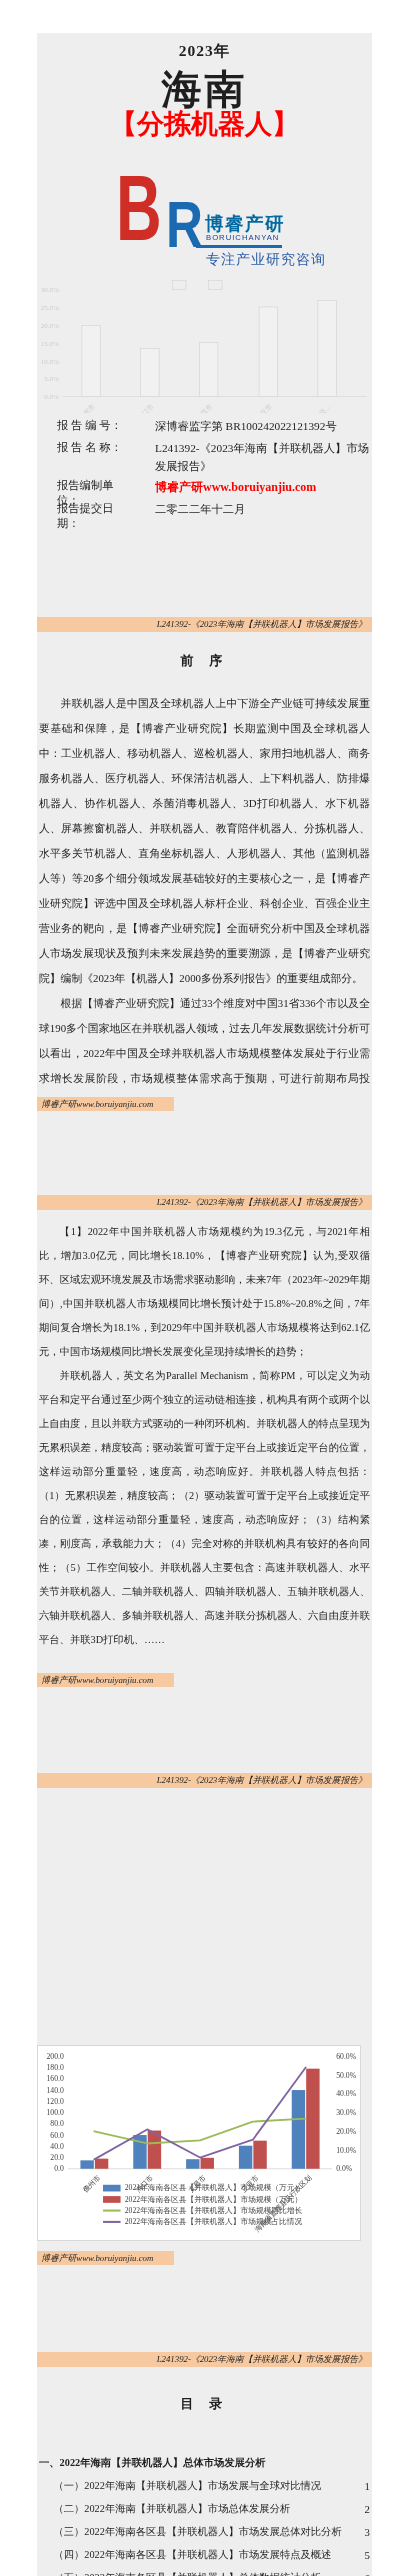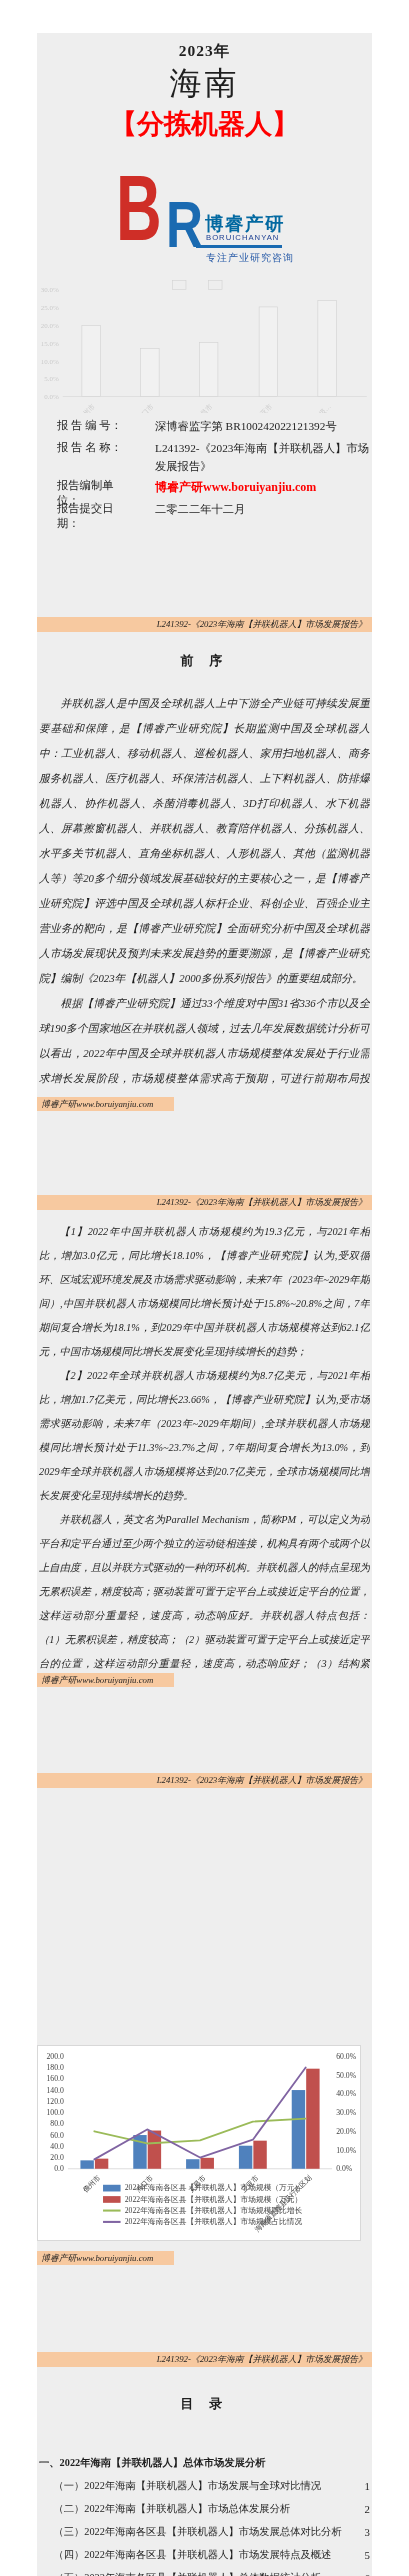--- a/index.html
+++ b/index.html
@@ -2,45 +2,45 @@
 <html style="font-size:8.2px"><head>
 <meta charset="utf-8">
 <style>
   html,body{margin:0;padding:0;background:#ffffff;}
   .canvas{position:relative;width:409px;height:2890px;background:#ffffff;overflow:hidden;
           font-family:"Liberation Serif","DejaVu Serif",serif;color:#1f1f1f;}
   .sheet{position:absolute;left:37px;top:33px;width:335px;height:2857px;background:#eeeeee;}
   .abs{position:absolute;}
   .ctr{width:409px;text-align:center;left:0;font-weight:bold;}
   .cover-year{top:41px;font-size:15.5px;letter-spacing:1px;}
-  .cover-region{top:62px;font-size:32px;font-weight:normal;letter-spacing:3.1px;}
+  .cover-region{top:62px;font-size:40px;font-weight:bold;letter-spacing:3.1px;}
   .cover-product{top:106px;font-size:27px;font-weight:bold;color:#fe0000;}
   .cover-subtitle{top:147px;font-size:12px;font-weight:bold;font-family:"Liberation Sans","DejaVu Sans",sans-serif;}
   .logo-b{left:116px;top:162px;font-family:"Liberation Sans","DejaVu Sans",sans-serif;font-weight:bold;
           font-size:93px;line-height:1;color:#cf2e27;transform:scaleX(.68);transform-origin:left top;}
   .logo-r{left:166px;top:193px;font-family:"Liberation Sans","DejaVu Sans",sans-serif;font-weight:bold;
           font-size:64px;line-height:1;color:#1a6ab1;transform:scaleX(.8);transform-origin:left top;}
   .logo-cn{left:205px;top:211px;font-size:18.5px;font-weight:bold;color:#0369a1;letter-spacing:1.5px;
            font-family:"Liberation Sans","DejaVu Sans",sans-serif;}
   .logo-en{left:206px;top:233px;font-size:7.7px;color:#1b3e91;letter-spacing:1px;
            font-family:"Liberation Sans","DejaVu Sans",sans-serif;}
   .logo-bar{left:196px;top:245px;width:86px;height:3.1px;background:#1a6ab1;}
-  .logo-slogan{left:206px;top:251px;font-size:10px;color:#2a5ca8;letter-spacing:1px;
+  .logo-slogan{left:206px;top:251px;font-size:14px;color:#2a5ca8;letter-spacing:1px;
            font-family:"Liberation Sans","DejaVu Sans",sans-serif;}
   .info-row{position:absolute;left:57px;width:314px;font-size:11.3px;}
   .info-label{position:absolute;left:0;top:0;width:77px;}
   .info-value{position:absolute;left:98px;top:0;width:215px;line-height:1.55;}
   .info-value.red{color:#fe0000;font-weight:bold;font-size:12px;}
   .banner{left:37px;width:335px;height:15px;background:#f7c9a0;font-style:italic;font-size:8.8px;
           line-height:15px;text-align:right;padding-right:5.2px;box-sizing:border-box;color:#1f1f1f;}
   .footerbar{left:37px;width:137px;height:14.4px;background:#f7c9a0;font-style:italic;font-size:8.8px;
           line-height:14.4px;text-align:left;padding-left:4.1px;box-sizing:border-box;color:#1f1f1f;}
   .sec-title{font-size:13px;font-weight:bold;letter-spacing:6.2px;}
   .paras{left:39px;width:331px;overflow:hidden;text-align:justify;}
-  .paras p{margin:0;text-indent:2em;font-style:italic;}
+  .paras p{margin:0;text-indent:2em;}
   .p1 .paras, .paras.pg1{font-size:10.8px;line-height:25px;}
   .paras.pg2{font-size:10.3px;line-height:24px;}
   .paras.pg3{font-size:10.8px;line-height:28px;}
   .paras.pg3 p + p{margin-top:30px;}
   .chart-box{left:37px;top:2045px;width:324px;height:196px;background:#ffffff;border:0.5px solid #d8d8d8;box-sizing:border-box;}
   .toc{left:39px;width:331px;font-size:10.3px;}
   .toc-row{display:flex;align-items:center;height:23px;}
   .toc-row.bold{font-weight:bold;}
   .toc-row.ind .toc-text{padding-left:14.4px;}
   .toc-text{white-space:nowrap;}
@@ -111,21 +111,20 @@
   <div class="abs ctr sec-title" style="top:652px;">前 序</div>
   <div class="abs paras pg1" style="top:691px;height:408px;" id="preface-paras">
       <p>并联机器人是中国及全球机器人上中下游全产业链可持续发展重要基础和保障，是【博睿产业研究院】长期监测中国及全球机器人中：工业机器人、移动机器人、巡检机器人、家用扫地机器人、商务服务机器人、医疗机器人、环保清洁机器人、上下料机器人、防排爆机器人、协作机器人、杀菌消毒机器人、3D打印机器人、水下机器人、屏幕擦窗机器人、并联机器人、教育陪伴机器人、分拣机器人、水平多关节机器人、直角坐标机器人、人形机器人、其他（监测机器人等）等20多个细分领域发展基础较好的主要核心之一，是【博睿产业研究院】评选中国及全球机器人标杆企业、科创企业、百强企业主营业务的靶向，是【博睿产业研究院】全面研究分析中国及全球机器人市场发展现状及预判未来发展趋势的重要溯源，是【博睿产业研究院】编制《2023年【机器人】2000多份系列报告》的重要组成部分。</p>
       <p>根据【博睿产业研究院】通过33个维度对中国31省336个市以及全球190多个国家地区在并联机器人领域，过去几年发展数据统计分析可以看出，2022年中国及全球并联机器人市场规模整体发展处于行业需求增长发展阶段，市场规模整体需求高于预期，可进行前期布局投资。</p>
     </div>
   <div class="abs footerbar" style="top:1097px;">博睿产研www.boruiyanjiu.com</div>
 
   <div class="abs banner" style="top:1195px;">L241392-《2023年海南【并联机器人】市场发展报告》</div>
   <div class="abs paras pg2" style="top:1220px;height:450px;" id="page2-paras">
       <p>【1】2022年中国并联机器人市场规模约为19.3亿元，与2021年相比，增加3.0亿元，同比增长18.10%，【博睿产业研究院】认为,受双循环、区域宏观环境发展及市场需求驱动影响，未来7年（2023年~2029年期间）,中国并联机器人市场规模同比增长预计处于15.8%~20.8%之间，7年期间复合增长为18.1%，到2029年中国并联机器人市场规模将达到62.1亿元，中国市场规模同比增长发展变化呈现持续增长的趋势；</p>
-      <p>【2】2022年全球并联机器人市场规模约为8.7亿美元，与2021年相比，增加1.7亿美元，同比增长23.66%，【博睿产业研究院】认为,受市场需求驱动影响，未来7年（2023年~2029年期间）,全球并联机器人市场规模同比增长预计处于11.3%~23.7%之间，7年期间复合增长为13.0%，到2029年全球并联机器人市场规模将达到20.7亿美元，全球市场规模同比增长发展变化呈现持续增长的趋势。</p>
       <p>并联机器人，英文名为Parallel Mechanism，简称PM，可以定义为动平台和定平台通过至少两个独立的运动链相连接，机构具有两个或两个以上自由度，且以并联方式驱动的一种闭环机构。并联机器人的特点呈现为无累积误差，精度较高；驱动装置可置于定平台上或接近定平台的位置，这样运动部分重量轻，速度高，动态响应好。并联机器人特点包括：（1）无累积误差，精度较高；（2）驱动装置可置于定平台上或接近定平台的位置，这样运动部分重量轻，速度高，动态响应好；（3）结构紧凑，刚度高，承载能力大；（4）完全对称的并联机构具有较好的各向同性；（5）工作空间较小。并联机器人主要包含：高速并联机器人、水平关节并联机器人、二轴并联机器人、四轴并联机器人、五轴并联机器人、六轴并联机器人、多轴并联机器人、高速并联分拣机器人、六自由度并联平台、并联3D打印机、……</p>
     </div>
   <div class="abs footerbar" style="top:1673px;">博睿产研www.boruiyanjiu.com</div>
 
   <div class="abs banner" style="top:1773px;">L241392-《2023年海南【并联机器人】市场发展报告》</div>
   <div class="abs chart-box">
     <svg width="323" height="195" id="combo-chart" viewBox="0 0 626 378">
         <text x="50" y="243" text-anchor="end" font-size="15" fill="#3f3f3f">0.0</text>
         <text x="50" y="221.2" text-anchor="end" font-size="15" fill="#3f3f3f">20.0</text>
         <text x="50" y="199.4" text-anchor="end" font-size="15" fill="#3f3f3f">40.0</text>

